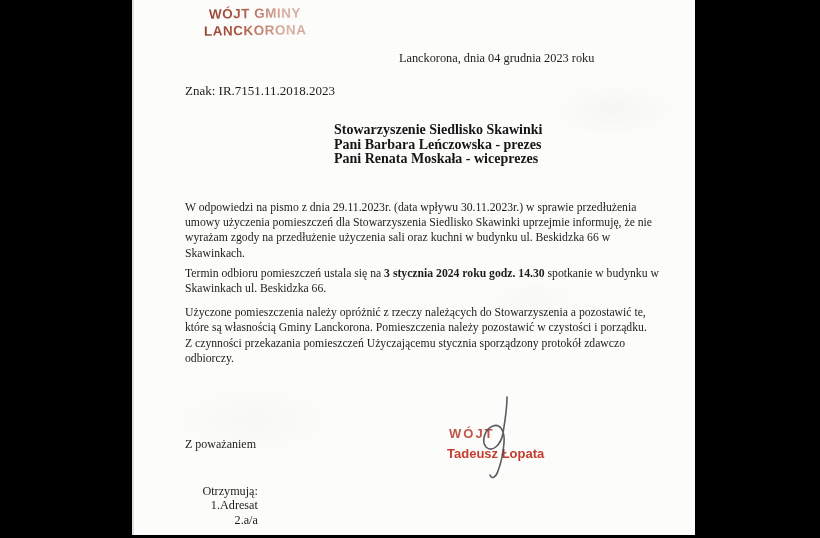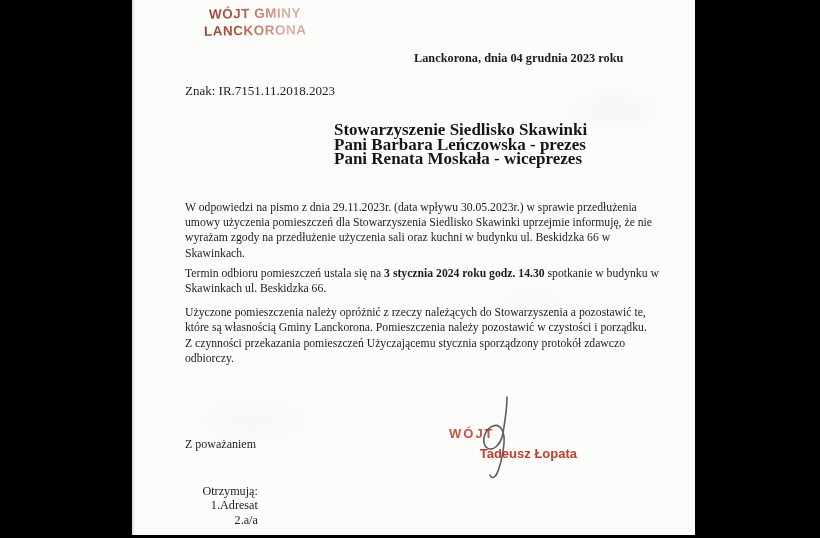--- a/index.html
+++ b/index.html
@@ -36,26 +36,26 @@
     background: linear-gradient(90deg, #8e4233 0%, #a9523f 35%, #d9b0a3 75%, #cfa79a 100%);
     -webkit-background-clip: text;
     background-clip: text;
     color: transparent;
   }
   .ref-line {
     position: absolute; left: 51px; top: 51px;
     font-size: 13px; color: #1d1d1d; margin-top: 32px;
   }
   .date-line {
-    position: absolute; left: 280px; top: 51px;
-    font-size: 12.3px; color: #1d1d1d; font-weight: bold;
+    position: absolute; left: 265px; top: 51px;
+    font-size: 12.3px; color: #1d1d1d;
   }
   .recipient {
     position: absolute; left: 200px; top: 123px;
-    font-size: 17px; font-weight: bold; color: #161616;
+    font-size: 14px; font-weight: bold; color: #161616;
     line-height: 14.6px;
     white-space: pre-line;
   }
   .body-block {
     position: absolute; left: 51px; top: 200px; width: 510px;
     font-size: 11.7px; color: #1d1d1d;
     line-height: 15.2px;
   }
   .body-block p {
     margin: 0;
@@ -69,21 +69,21 @@
   }
   .sig-title {
     position: absolute; left: 315px; top: 426px; width: 122px;
     text-align: left;
     font-family: "Liberation Sans", sans-serif;
     font-weight: bold; font-size: 13px; letter-spacing: 2px;
     color: #c0564a;
   }
   .sig-name {
     position: absolute; left: 313px; top: 446px; width: 130px;
-    text-align: right;
+    text-align: left;
     font-family: "Liberation Sans", sans-serif;
     font-weight: bold; font-size: 13px;
     color: #c23d2f;
   }
   .pen-signature {
     position: absolute; left: 340px; top: 394px;
   }
   .distribution {
     position: absolute; left: 51px; top: 484px;
     font-size: 12.2px; color: #1d1d1d; line-height: 14.4px; text-align: right;
@@ -103,21 +103,21 @@
 
   <div class="ref-line">Znak: IR.7151.11.2018.2023</div>
 
   <div class="date-line">Lanckorona, dnia 04 grudnia 2023 roku</div>
 
   <div class="recipient">Stowarzyszenie Siedlisko Skawinki
 Pani Barbara Leńczowska - prezes
 Pani Renata Moskała - wiceprezes</div>
 
   <div class="body-block">
-    <p>W odpowiedzi na pismo z dnia 29.11.2023r. (data wpływu 30.05.2023r.) w sprawie przedłużenia
+    <p>W odpowiedzi na pismo z dnia 29.11.2023r. (data wpływu 30.11.2023r.) w sprawie przedłużenia
 umowy użyczenia pomieszczeń dla Stowarzyszenia Siedlisko Skawinki uprzejmie informuję, że nie
 wyrażam zgody na przedłużenie użyczenia sali oraz kuchni w budynku ul. Beskidzka 66 w
 Skawinkach.</p>
     <p class="gap1"><span>Termin odbioru pomieszczeń ustala się na </span><b>3 stycznia 2024 roku godz. 14.30</b><span> spotkanie w budynku w
 Skawinkach ul. Beskidzka 66.</span></p>
     <p class="gap2">Użyczone pomieszczenia należy opróżnić z rzeczy należących do Stowarzyszenia a pozostawić te,
 które są własnością Gminy Lanckorona. Pomieszczenia należy pozostawić w czystości i porządku.
 Z czynności przekazania pomieszczeń Użyczającemu stycznia sporządzony protokół zdawczo
 odbiorczy.</p>
   </div>

